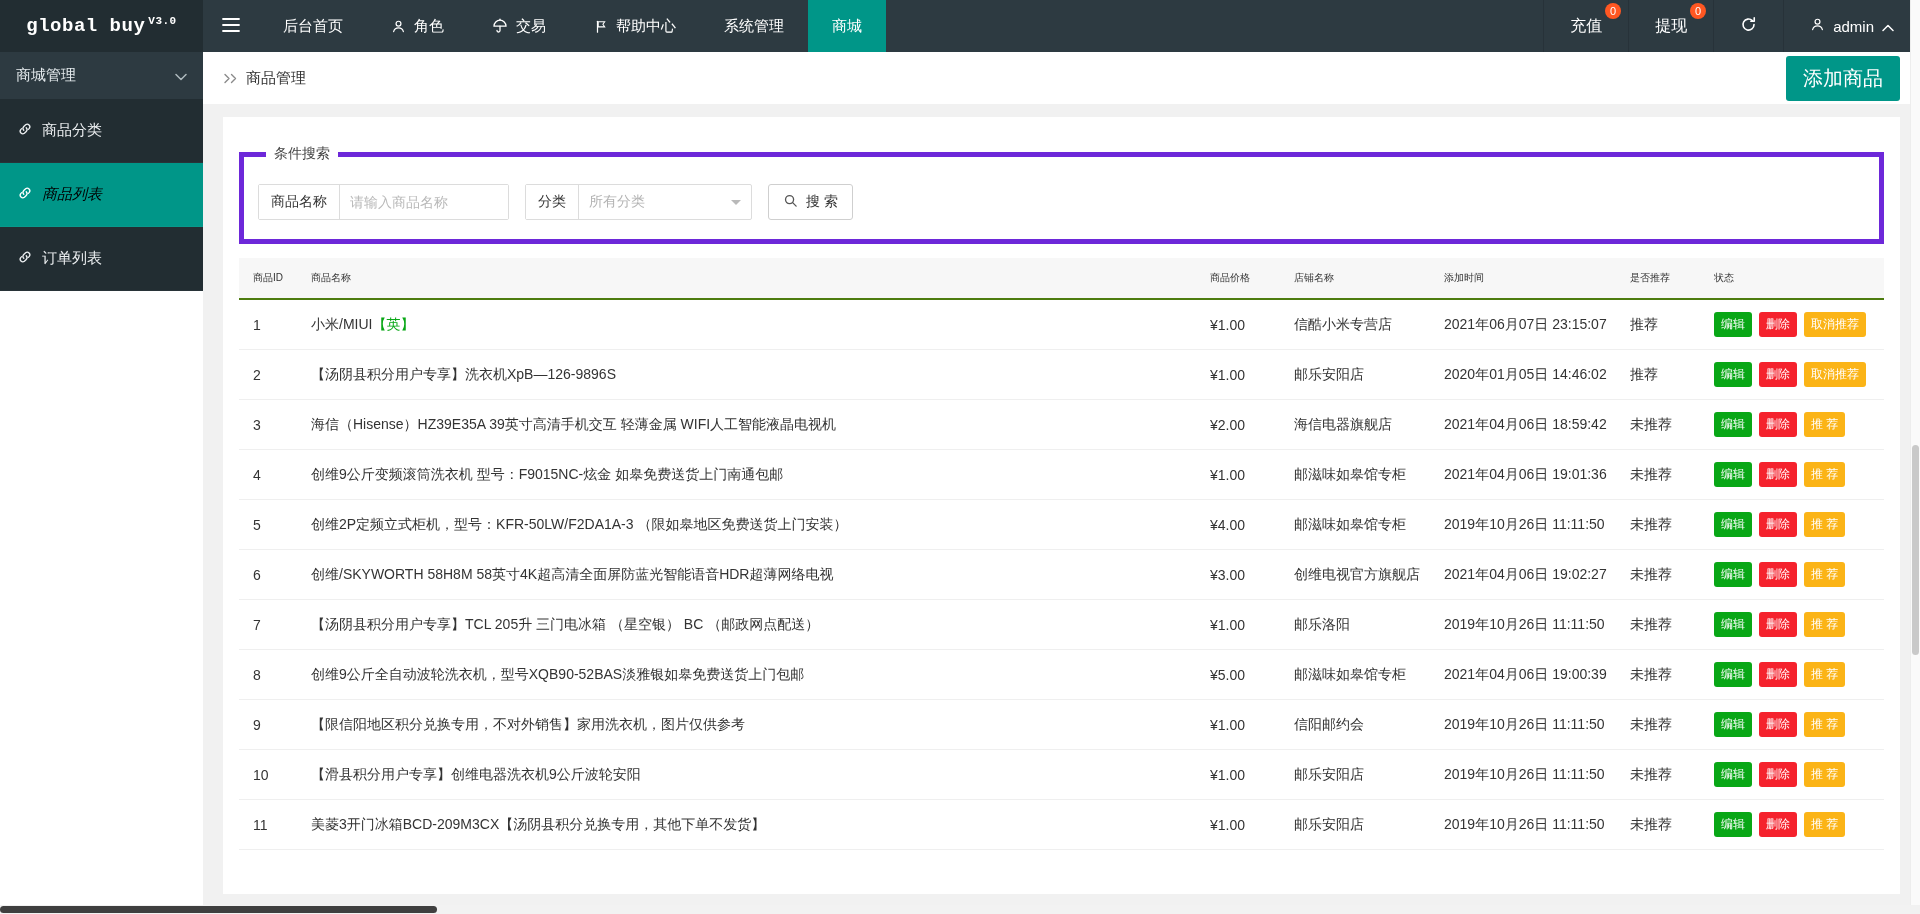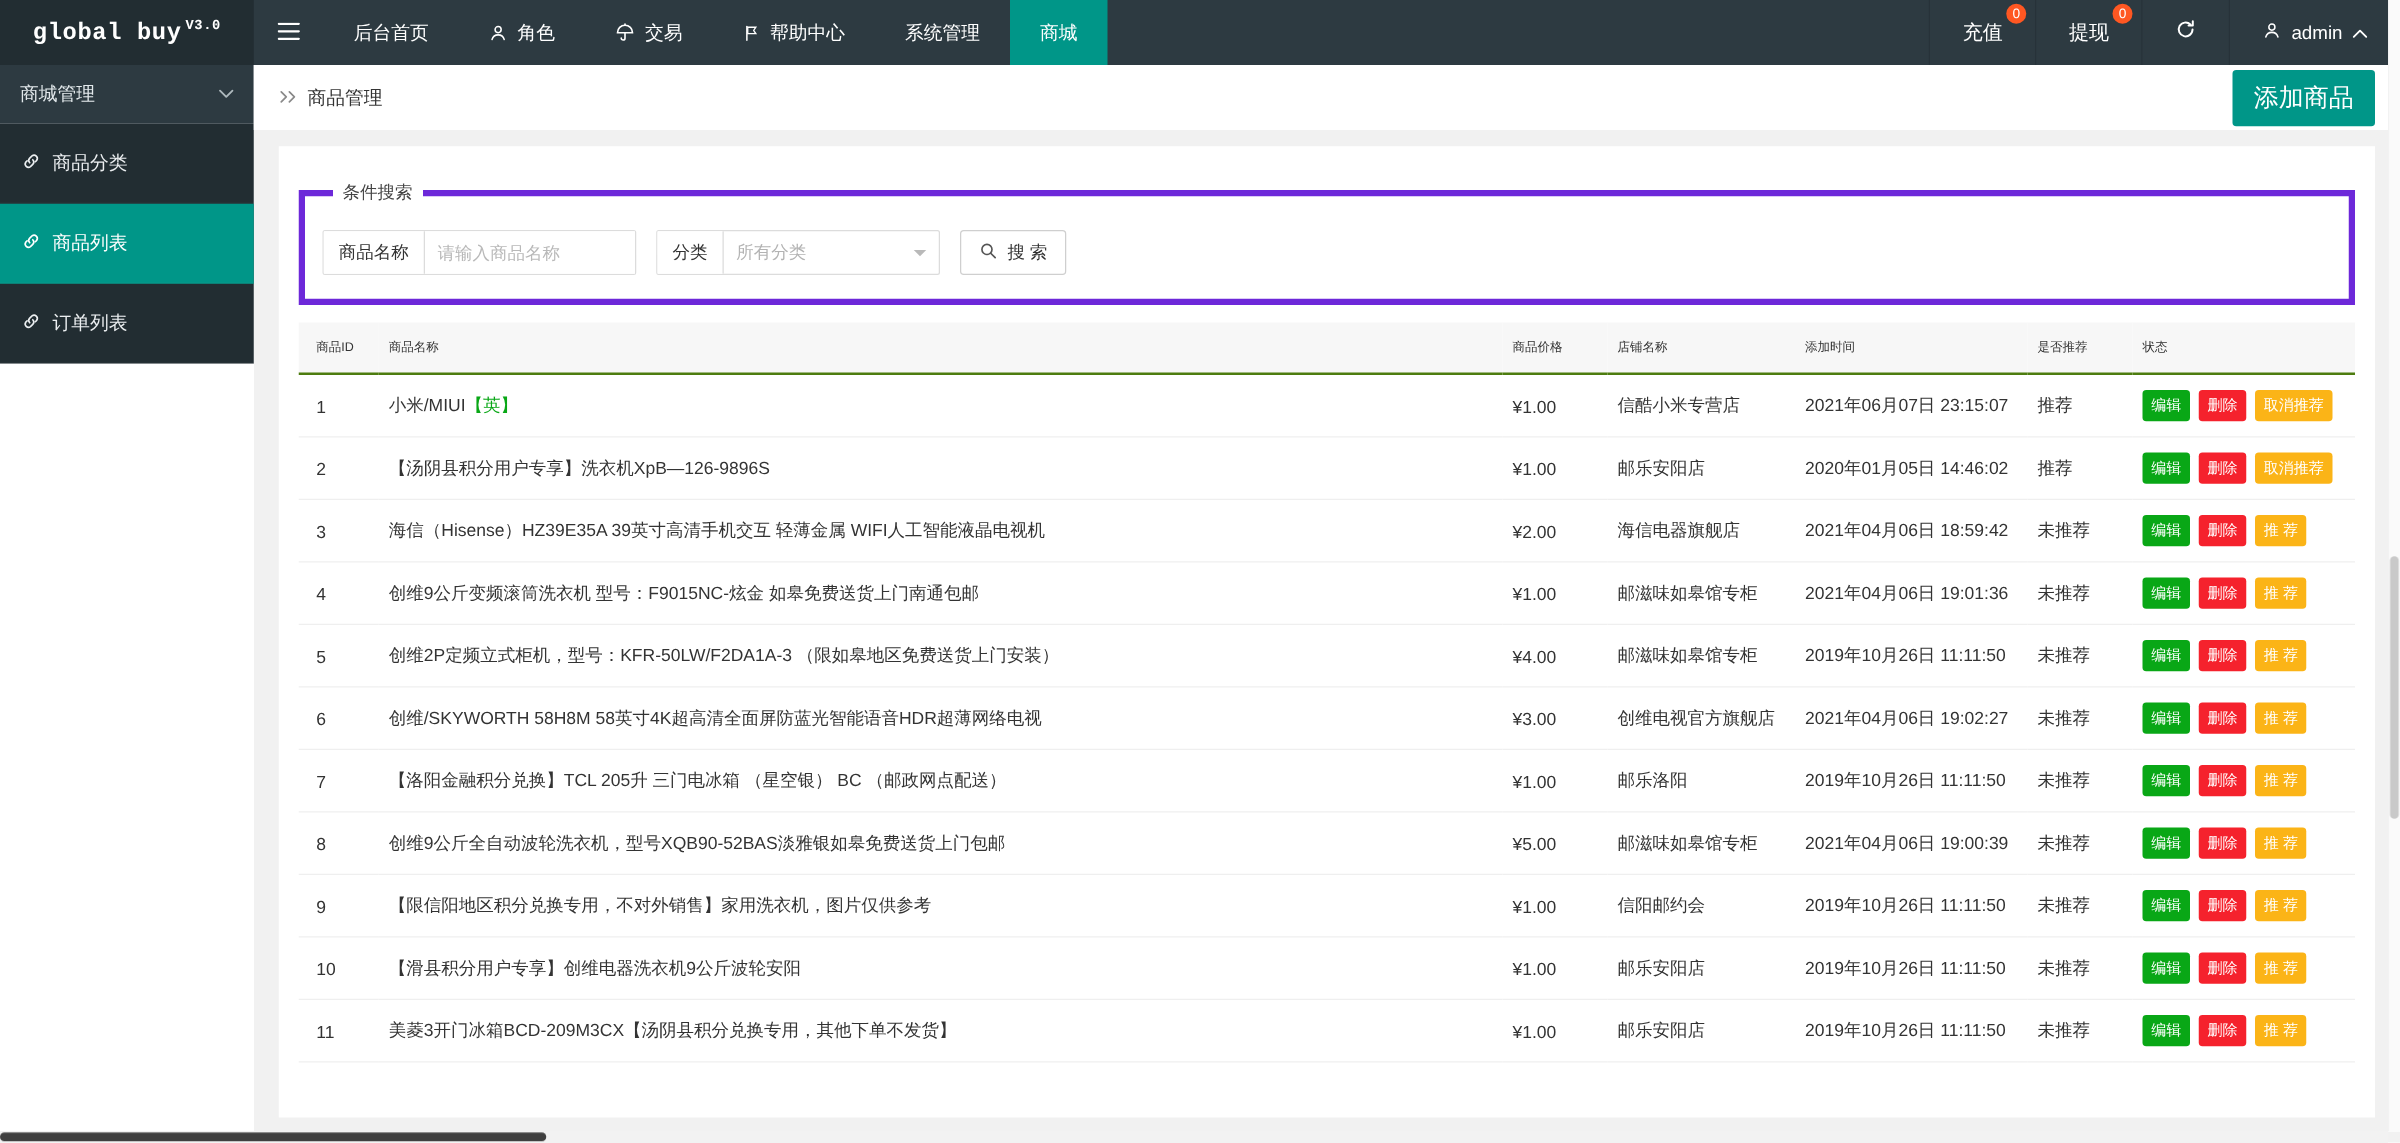--- a/index.html
+++ b/index.html
@@ -27,24 +27,24 @@
   .nav-item.active{background:var(--accent);}
   .nav-item svg{display:block;}
   .topbar-right{margin-left:auto;display:flex;align-items:stretch;}
   .tb-btn{position:relative;display:flex;align-items:center;padding:0 26px;color:#fff;font-size:16px;cursor:pointer;border-left:1px solid rgba(0,0,0,.12);}
   .badge{position:absolute;top:3px;right:7px;min-width:16px;height:16px;line-height:16px;border-radius:9px;background:var(--badge);color:#fff;font-size:11px;text-align:center;padding:0 3px;}
   .tb-user{display:flex;align-items:center;gap:8px;padding:0 26px;color:#fff;font-size:15px;cursor:pointer;border-left:1px solid rgba(0,0,0,.12);}
 
   
   .body-row{flex:1;display:flex;min-height:0;}
   .sidebar{width:203px;flex:0 0 203px;display:flex;flex-direction:column;background:#fff;}
-  .side-header{height:47px;background:var(--dark-1);color:#e3e9ec;display:flex;align-items:center;justify-content:space-between;padding:0 16px;font-size:15px;cursor:pointer;font-family:Liberation Mono, monospace;}
+  .side-header{height:47px;background:var(--dark-1);color:#e3e9ec;display:flex;align-items:center;justify-content:space-between;padding:0 16px;font-size:15px;cursor:pointer;}
   .side-items{background:var(--dark-2);}
   .side-item{height:64px;display:flex;align-items:center;gap:10px;padding:0 18px;color:#eceff1;font-size:15px;cursor:pointer;border-bottom:1px solid rgba(255,255,255,.03);}
-  .side-item.active{background:var(--accent);color:#ffffff;}
+  .side-item.active{background:var(--accent);color:#000000;font-style:italic;}
   .side-rest{flex:1;background:#fff;}
 
   .main{flex:1;display:flex;flex-direction:column;min-width:0;}
   .crumb-bar{height:52px;background:#fff;display:flex;align-items:center;justify-content:space-between;padding:0 20px;flex:0 0 52px;}
   .crumb-left{display:flex;align-items:center;gap:8px;font-size:15px;color:#333;}
   .add-btn{background:var(--accent);color:#fff;border:none;font-size:20px;padding:9px 17px;border-radius:3px;cursor:pointer;font-family:Liberation Mono, monospace;}
 
   .content{flex:1;padding:13px 20px 20px;min-height:0;}
   .card{background:#fff;height:100%;padding:16px;overflow:hidden;}
 
@@ -323,21 +323,21 @@
                   <td>6</td>
                   <td>创维/SKYWORTH 58H8M 58英寸4K超高清全面屏防蓝光智能语音HDR超薄网络电视</td>
                   <td>¥3.00</td>
                   <td>创维电视官方旗舰店</td>
                   <td>2021年04月06日 19:02:27</td>
                   <td>未推荐</td>
                   <td><button class="abtn edit">编辑</button><button class="abtn del">删除</button><button class="abtn warn">推 荐</button></td>
                 </tr>
                 <tr>
                   <td>7</td>
-                  <td>【洛阳金融积分兑换】TCL 205升 三门电冰箱 （星空银） BC （邮政网点配送）</td>
+                  <td>【汤阴县积分用户专享】TCL 205升 三门电冰箱 （星空银） BC （邮政网点配送）</td>
                   <td>¥1.00</td>
                   <td>邮乐洛阳</td>
                   <td>2019年10月26日 11:11:50</td>
                   <td>未推荐</td>
                   <td><button class="abtn edit">编辑</button><button class="abtn del">删除</button><button class="abtn warn">推 荐</button></td>
                 </tr>
                 <tr>
                   <td>8</td>
                   <td>创维9公斤全自动波轮洗衣机，型号XQB90-52BAS淡雅银如皋免费送货上门包邮</td>
                   <td>¥5.00</td>

